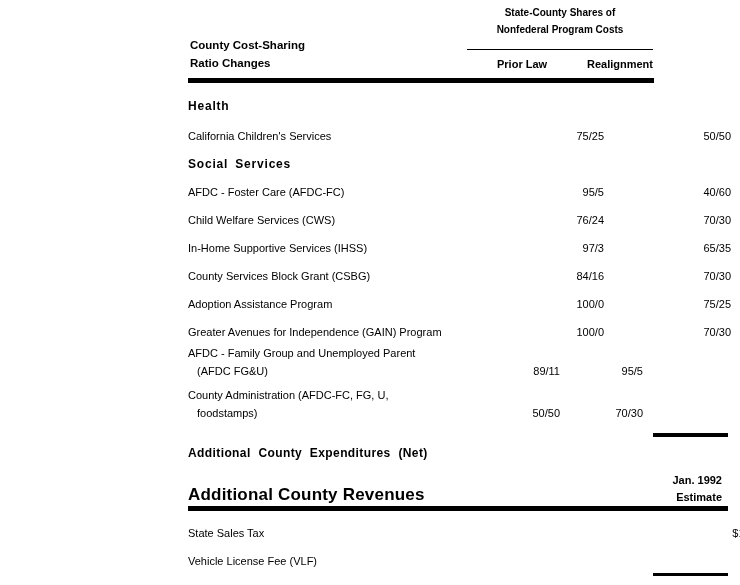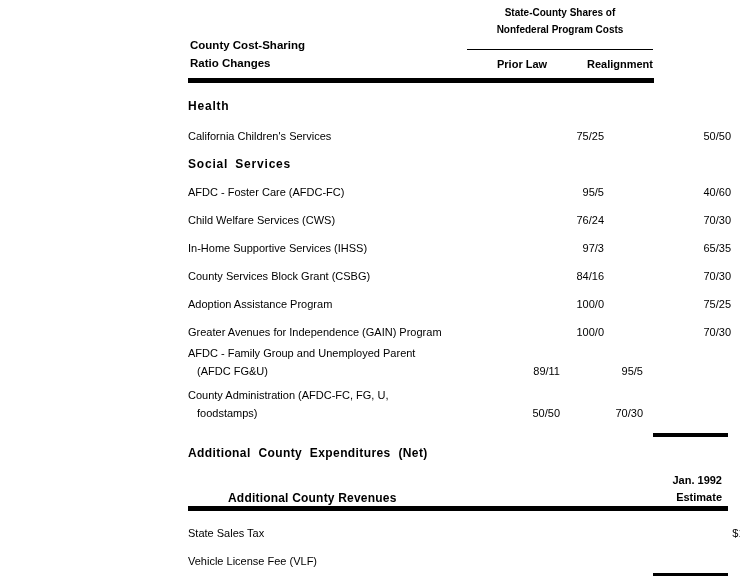--- a/index.html
+++ b/index.html
@@ -103,24 +103,23 @@
   }
   
   .rev-head {
     display: flex;
     justify-content: space-between;
     align-items: flex-end;
     margin-top: 7px;
   }
   .rev-title {
     font-weight: bold;
-    font-size: 12px;
+    font-size: 17px;
     letter-spacing: 0.2px;
     padding-bottom: 1px;
-    margin-left: 40px;
   }
   .rev-amt-head {
     text-align: right;
     font-weight: bold;
     font-size: 11px;
     line-height: 17px;
     padding-right: 6px;
   }
   .rev-row {
     display: grid;

